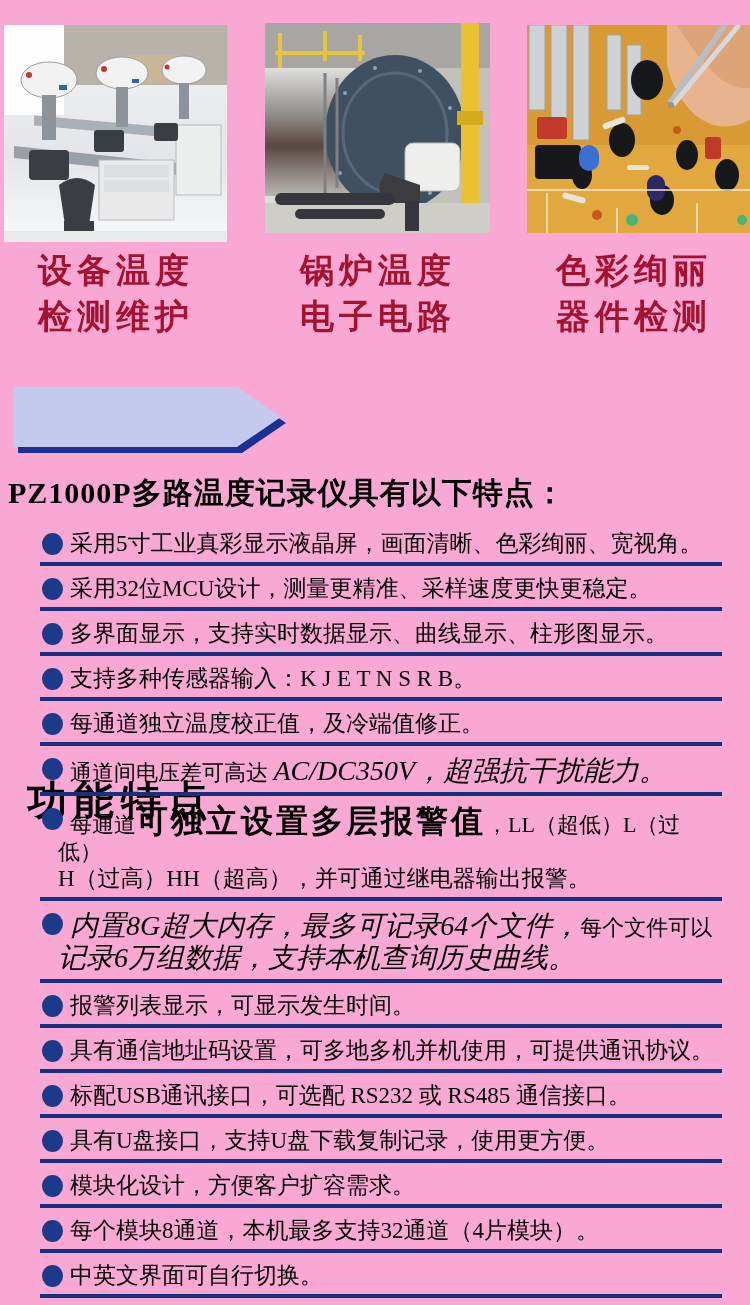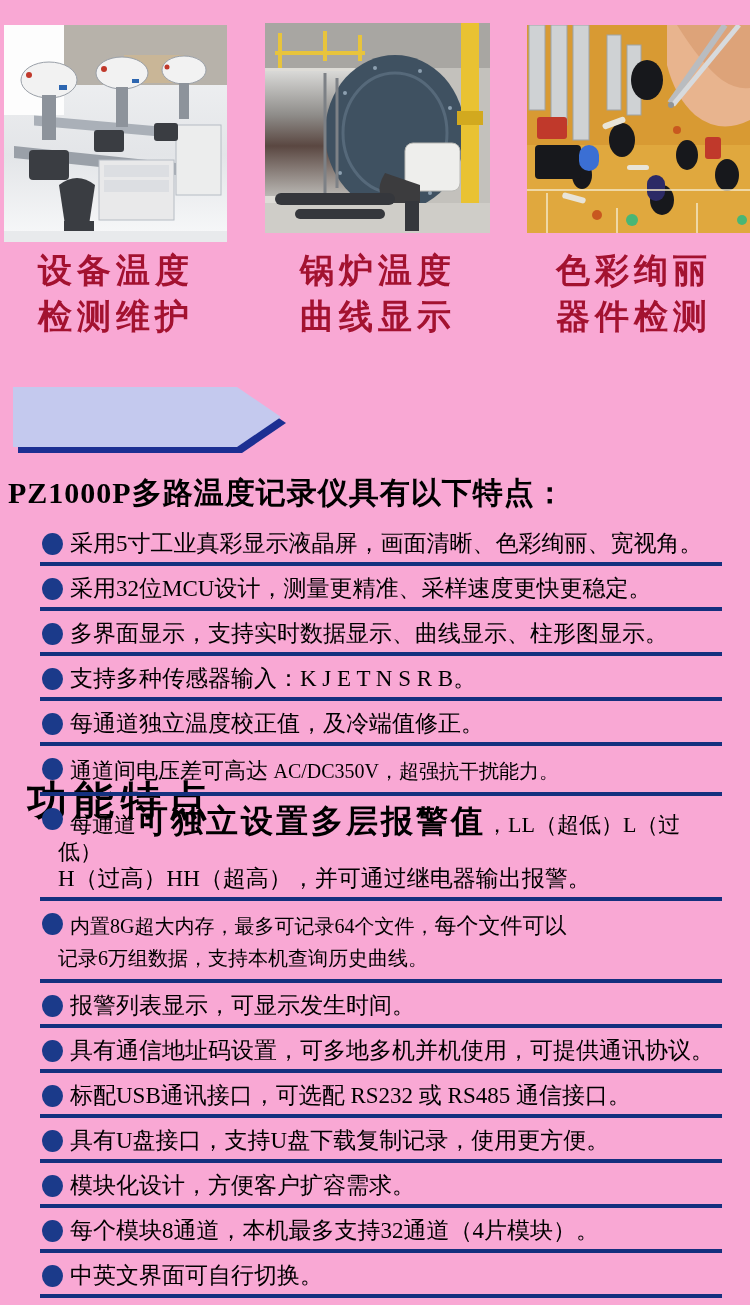--- a/index.html
+++ b/index.html
@@ -35,21 +35,21 @@
   #features { position:absolute; left:40px; top:528px; width:682px; }
   .row { position:relative; padding:2px 0 5px 18px;
          border-bottom:4px solid #14307e; margin-bottom:7px;
          font-size:23px; line-height:27px; }
   .row .l1 { text-indent:12px; }
   .row .l2 { text-indent:0; }
   .bullet { position:absolute; left:2px; top:5px; width:21px; height:22px;
             border-radius:50%; background:#1b3a8a; }
   .t-md { font-size:23px; }
   .t-sm { font-size:22px; }
-  .t-lg { font-size:20px; line-height:32px; }
+  .t-lg { font-size:28px; line-height:32px;font-style:italic; }
   .t-xl { font-size:32px; line-height:33px; letter-spacing:3px; font-weight:600; }
 </style>
 </head>
 <body>
 
 <div id="screen">
 
   <div class="photo" id="photo-lab">
     <svg width="223" height="217" viewBox="0 0 223 217">
       <defs>
@@ -212,21 +212,21 @@
         </g>
     </svg>
   </div>
 
   <div class="caption" id="caption-1">
     <div>设备温度</div>
     <div>检测维护</div>
   </div>
   <div class="caption" id="caption-2">
     <div>锅炉温度</div>
-    <div>曲线显示</div>
+    <div>电子电路</div>
   </div>
   <div class="caption" id="caption-3">
     <div>色彩绚丽</div>
     <div>器件检测</div>
   </div>
 
   <div id="banner">
     <svg width="280" height="74" viewBox="0 0 280 74">
       <polygon points="5,10 229,10 273,40 229,70 5,70" fill="#1c2f92"></polygon>
       <polygon points="0,4 224,4 268,34 224,64 0,64" fill="#c4c9ee"></polygon>

